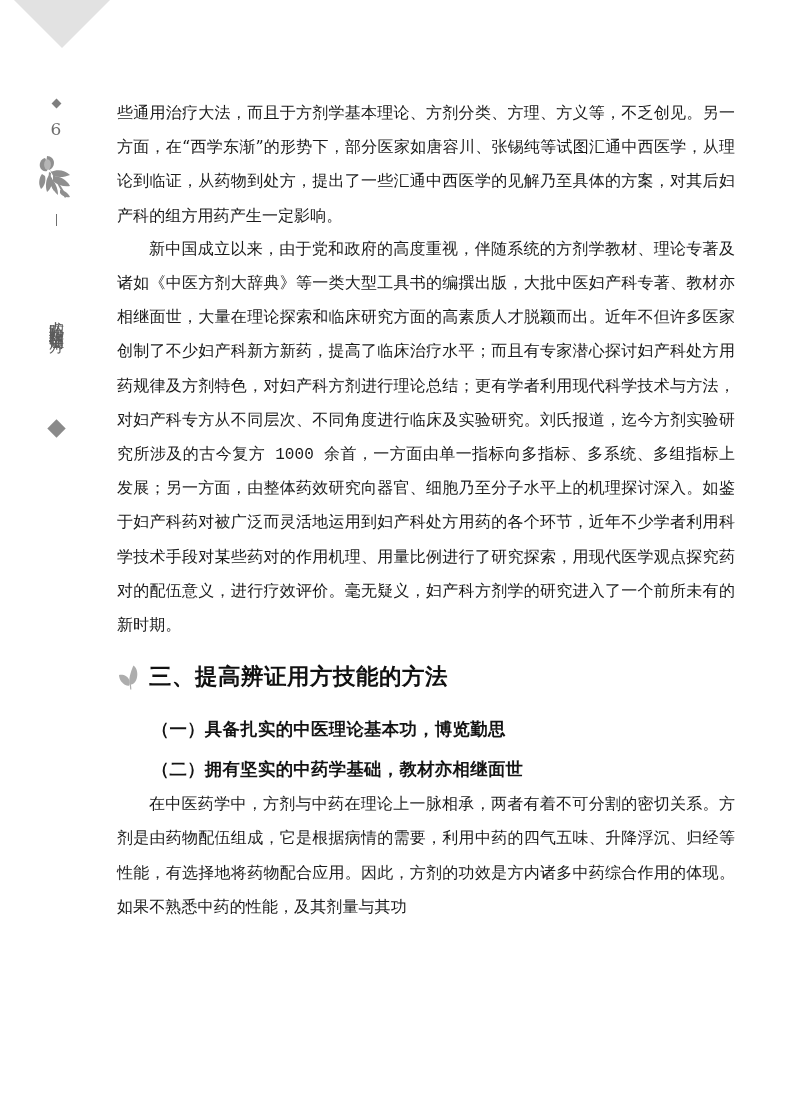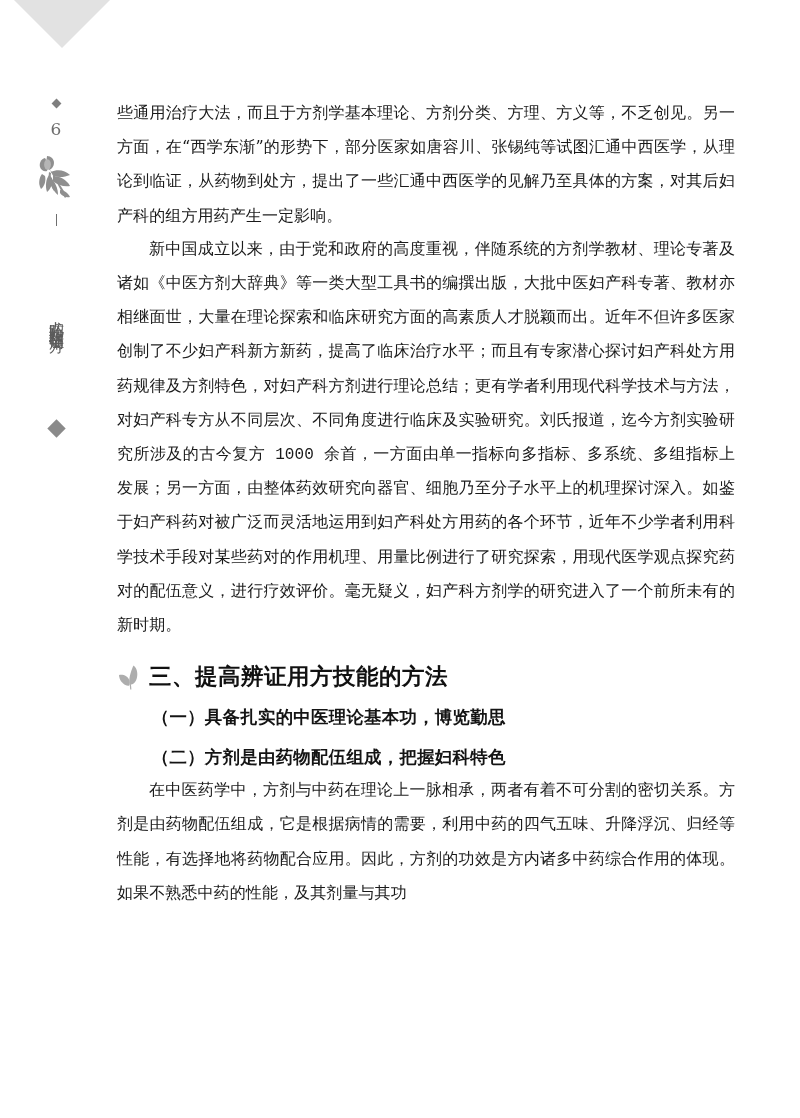--- a/index.html
+++ b/index.html
@@ -106,41 +106,41 @@
   .para.indent {
     text-indent: 2em;
     font-family: Liberation Mono, monospace;
   }
 
   
   .section-heading {
     display: flex;
     align-items: center;
     margin-top: 20px;
-    margin-bottom: 10px;
+    margin-bottom: 24px;
     text-align: center;
   }
   .leaf-icon {
     width: 27px;
     height: 26px;
     margin-right: 5px;
     flex: 0 0 auto;
   }
   .section-heading-text {
     font-family: "DejaVu Serif", "Liberation Serif", serif;
     font-weight: bold;
     font-size: 22.5px;
     color: #111111;
     letter-spacing: 0.5px;
     line-height: 1.2;
   }
 
   
   .sub-heading {
-    font-family: Liberation Sans, sans-serif;
+    font-family: Liberation Mono, monospace;
     font-weight: bold;
     font-size: 17.4px;
     color: #141414;
     line-height: 34px;
     margin: 6px 0 0 0;
     text-indent: 2em;
     letter-spacing: 0.3px;
   }
 </style>
 </head>
@@ -192,18 +192,18 @@
           <path d="M16.5 1.5 C20.5 4.5 21.5 11 19 16.5 C17.5 19.5 15 21 13.5 20.5 C12 19 12 14 13.5 9.5 C14.5 6 15.5 3.5 16.5 1.5 Z"></path>
           <path d="M2 11 C6 10 11 12 12.5 16.5 C13.2 19 12.8 21 11.8 21.8 C10 22.2 6.5 20.5 4.2 17.5 C2.8 15.5 2.1 13.2 2 11 Z"></path>
           <path d="M12.6 20 C12.9 22.2 13.1 24 13.2 25.4 L14.4 25.4 C14.3 23.6 14.1 21.6 13.8 19.6 Z"></path>
         </g>
       </svg>
       <div class="section-heading-text">三、提高辨证用方技能的方法</div>
     </div>
 
     <h3 class="sub-heading">（一）具备扎实的中医理论基本功，博览勤思</h3>
 
-    <h3 class="sub-heading">（二）方剂是由药物配伍组成，把握妇科特色</h3>
+    <h3 class="sub-heading">（二）拥有坚实的中药学基础，教材亦相继面世</h3>
     <p class="para indent">在中医药学中，方剂与中药在理论上一脉相承，两者有着不可分割的密切关系。方剂是由药物配伍组成，它是根据病情的需要，利用中药的四气五味、升降浮沉、归经等性能，有选择地将药物配合应用。因此，方剂的功效是方内诸多中药综合作用的体现。如果不熟悉中药的性能，及其剂量与其功</p>
 
   </div>
 
 </div>
 
 </body></html>

